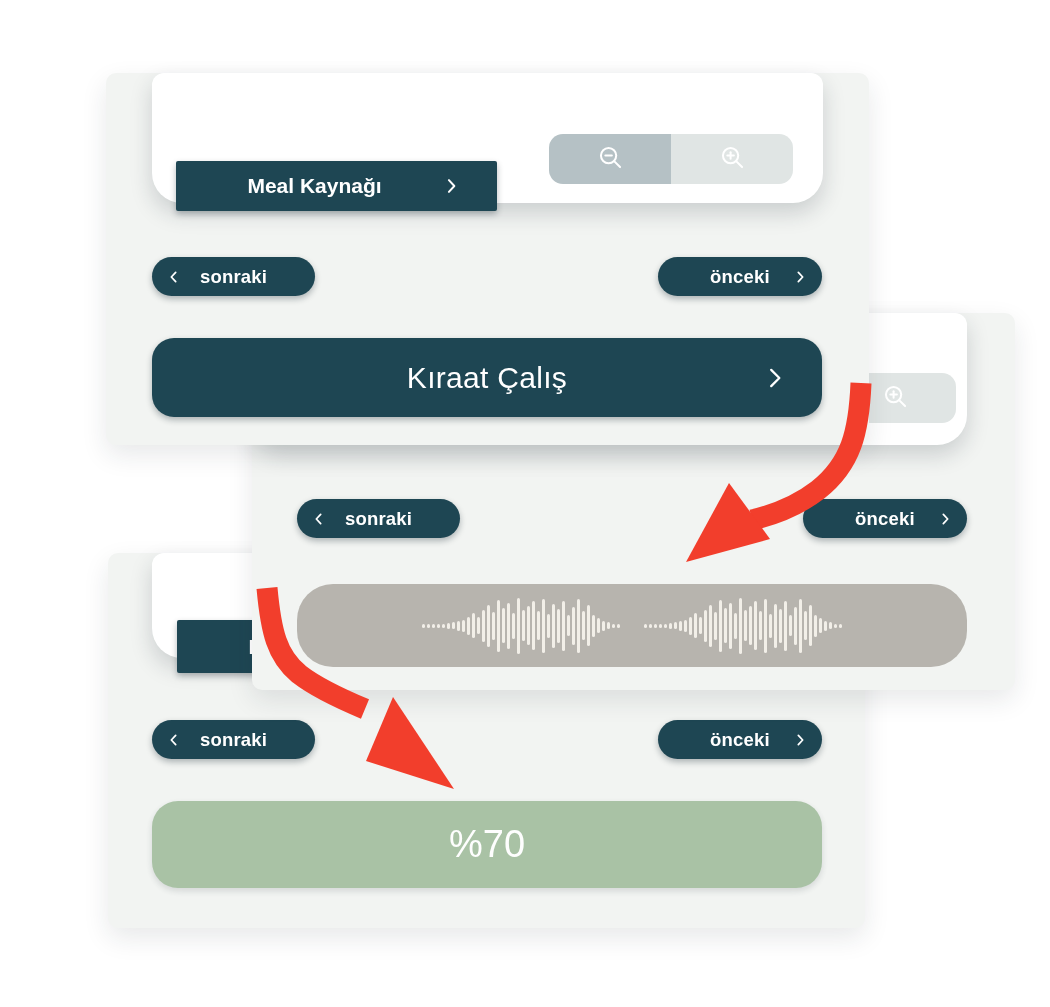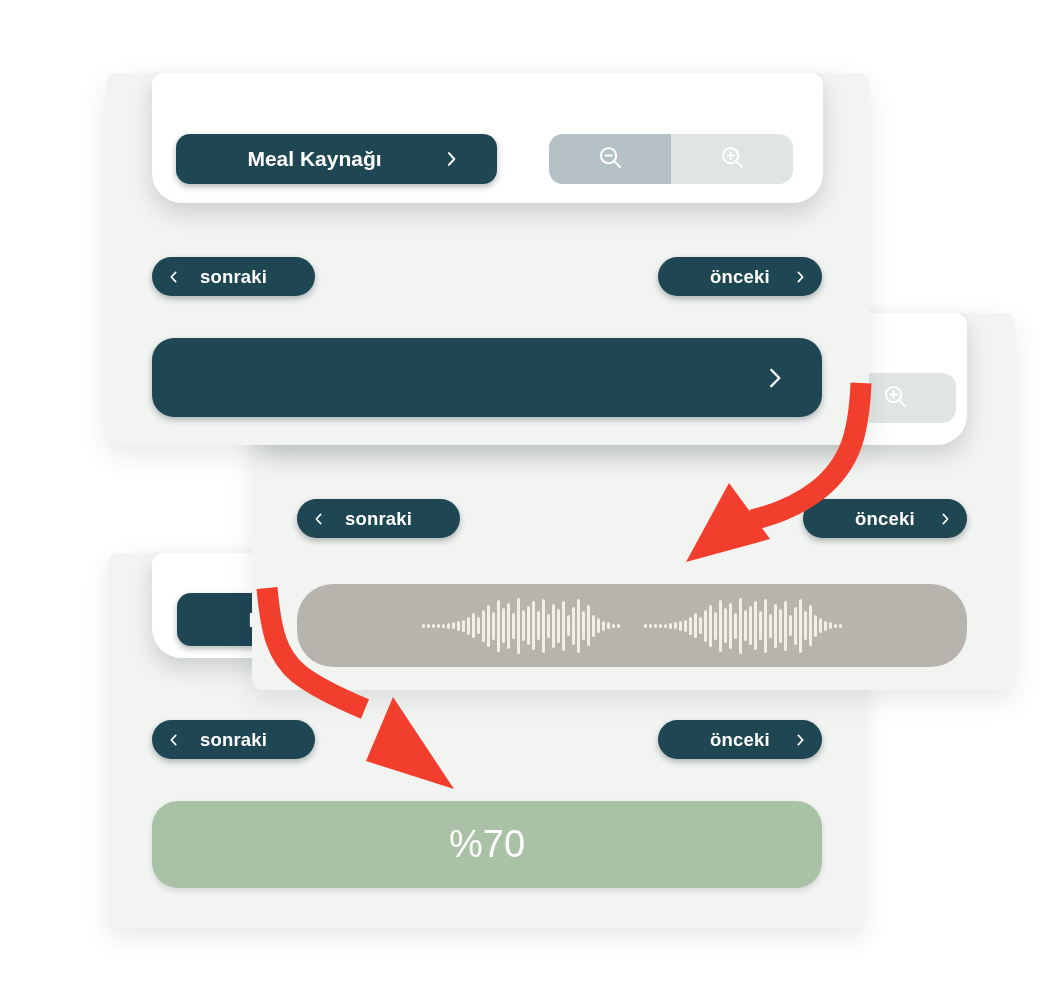--- a/index.html
+++ b/index.html
@@ -10,21 +10,21 @@
   }
   *{margin:0;padding:0;box-sizing:border-box;}
   body{background:var(--page-bg);font-family:"Liberation Sans","DejaVu Sans",sans-serif;}
   .canvas{position:relative;width:1050px;height:1007px;overflow:hidden;background:var(--page-bg);}
   .panel{position:absolute;background:var(--panel-bg);border-radius:10px;box-shadow:0 10px 26px rgba(25,40,50,.10);}
   .card{position:absolute;background:var(--card-bg);box-shadow:0 10px 22px rgba(25,40,50,.18);}
   .teal-btn{position:absolute;background:var(--dark-teal);color:var(--white);display:flex;align-items:center;justify-content:center;box-shadow:0 3px 6px rgba(10,25,35,.30);border:none;cursor:pointer;font-family:inherit;}
   .pill{border-radius:20px;height:39px;font-size:18.5px;font-weight:700;letter-spacing:.2px;}
   .pill .chev-l{position:absolute;left:14px;top:50%;transform:translateY(-50%);display:flex;}
   .pill .chev-r{position:absolute;right:14px;top:50%;transform:translateY(-50%);display:flex;}
-  .meal-btn{border-radius:14px;font-size:21px;font-weight:700;padding-right:44px;}
+  .meal-btn{border-radius:2px;font-size:21px;font-weight:700;padding-right:44px;margin-top:27px;}
   .meal-btn .chev-r{position:absolute;right:36px;top:50%;transform:translateY(-50%);display:flex;}
   .kiraat-btn{border-radius:22px;font-size:30px;font-weight:400;letter-spacing:.3px;}
   .kiraat-btn .chev-r{position:absolute;right:34px;top:50%;transform:translateY(-50%);display:flex;}
   .zoomctrl{position:absolute;display:flex;border-radius:14px;overflow:hidden;}
   .zoomctrl .half{flex:1 1 50%;display:flex;align-items:center;justify-content:center;border:none;cursor:pointer;}
   .zoomctrl .out{background:var(--zoom-out-bg);}
   .zoomctrl .in{background:var(--zoom-in-bg);}
   .waveform{position:absolute;left:297px;top:584px;width:670px;height:83px;background:var(--waveform-bg);border-radius:36px;display:flex;align-items:center;justify-content:center;gap:24px;cursor:pointer;}
   .wcluster{display:flex;align-items:center;gap:2px;height:100%;}
   .wbar{width:3px;border-radius:1.5px;background:var(--waveform-bar);flex:0 0 auto;}
@@ -258,20 +258,21 @@
   </button>
   <button class="teal-btn pill s1-onceki">
     <span>önceki</span>
     <span class="chev-r">
       <svg width="16" height="16" viewBox="0 0 24 24" fill="none" stroke="currentColor" stroke-width="2.6" stroke-linecap="round" stroke-linejoin="round">
           <polyline points="9.5,5 16,12 9.5,19"></polyline>
         </svg>
     </span>
   </button>
   <button class="teal-btn kiraat-btn s1-kiraat">
+    <span>Kıraat Çalış</span>
     <span class="chev-r">
       <svg width="26" height="30" viewBox="0 0 24 24" fill="none" stroke="currentColor" stroke-width="2.1" stroke-linecap="round" stroke-linejoin="round">
           <polyline points="8.5,4.5 16,12 8.5,19.5"></polyline>
         </svg>
     </span>
   </button>
 
   <svg class="arrows" width="1050" height="1007" viewBox="0 0 1050 1007">
     <g>
       <path d="M861,383 C859,432 851,464 818,490 C796,507 773,515 752,520" fill="none" stroke="#f23e2c" stroke-width="21" stroke-linejoin="round"></path>

